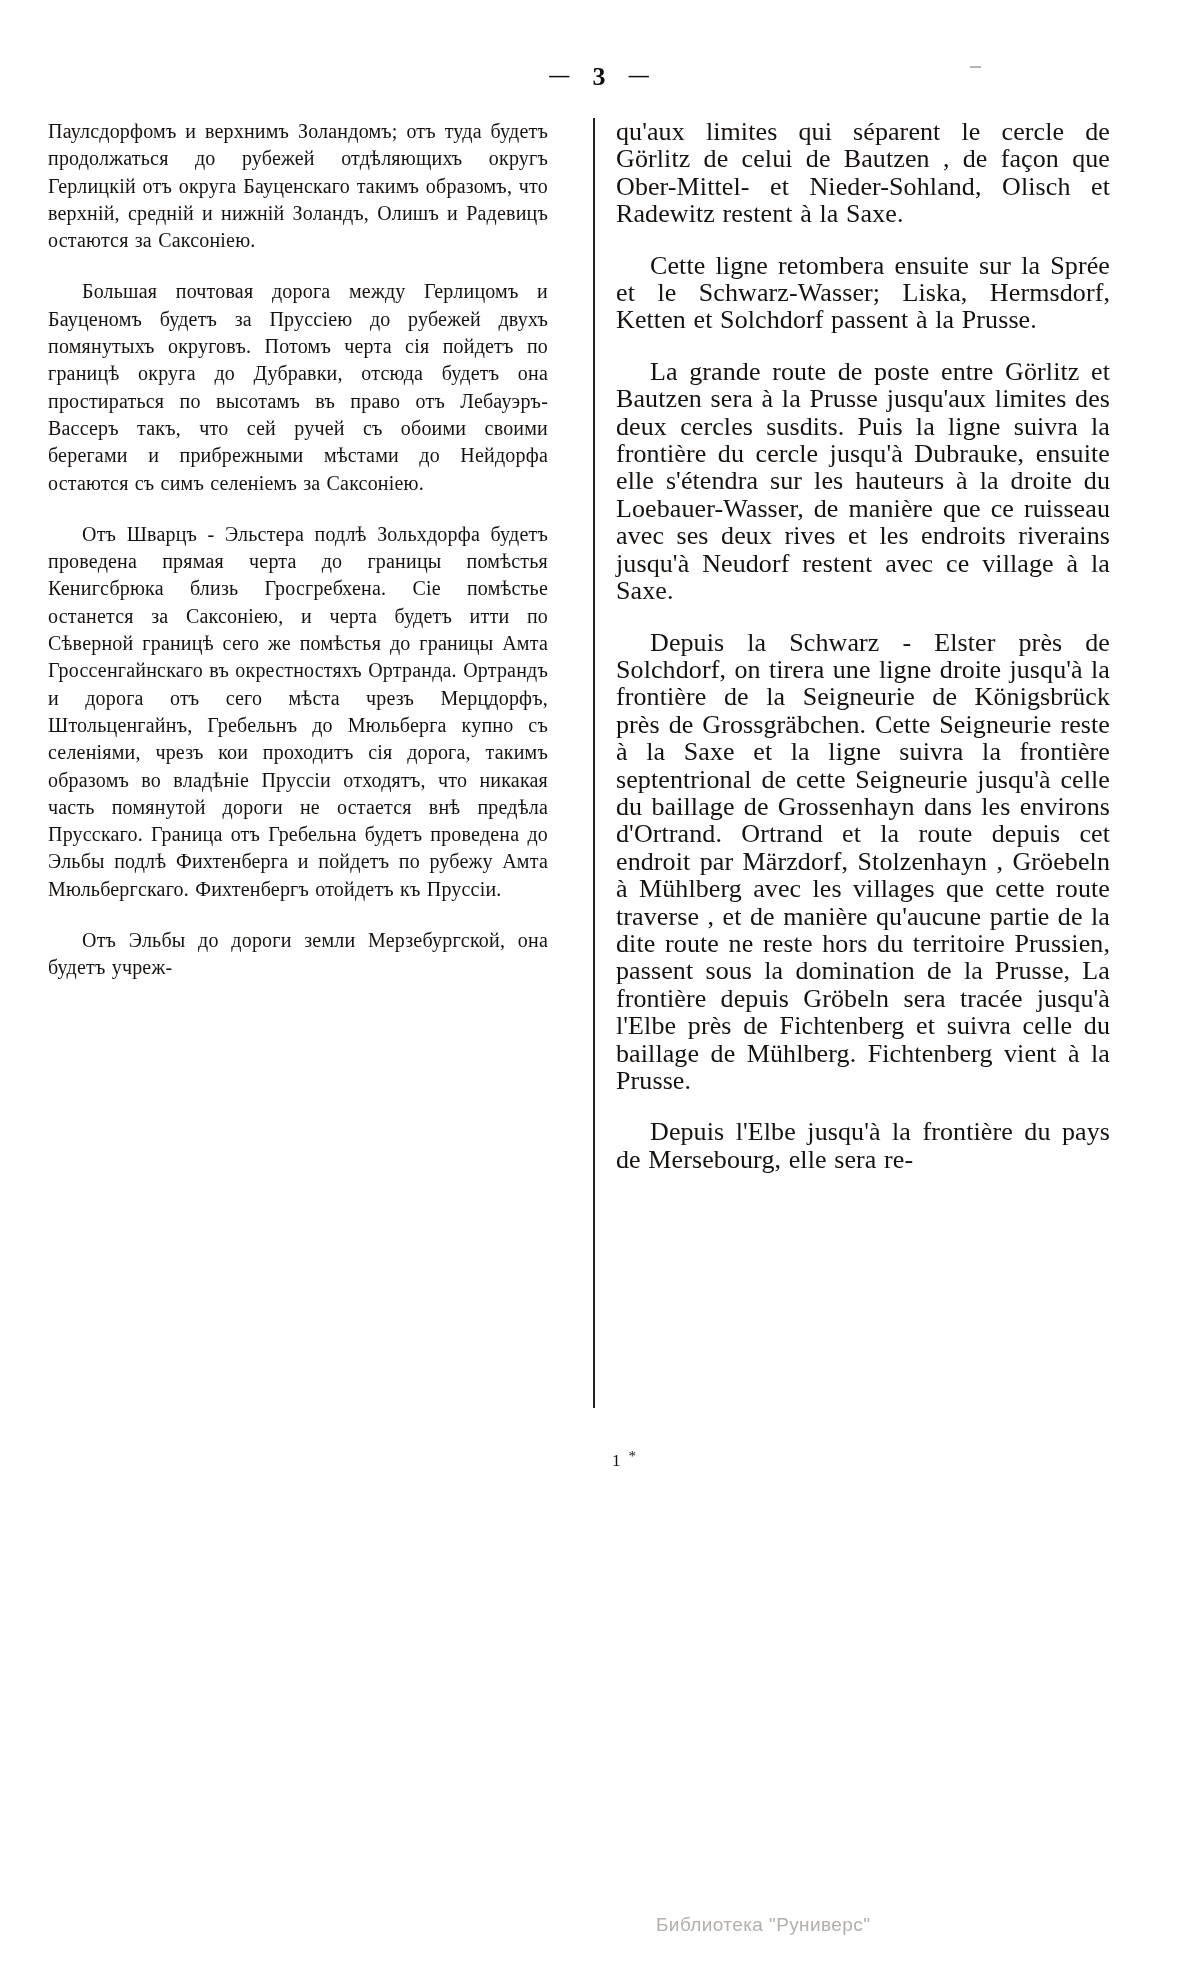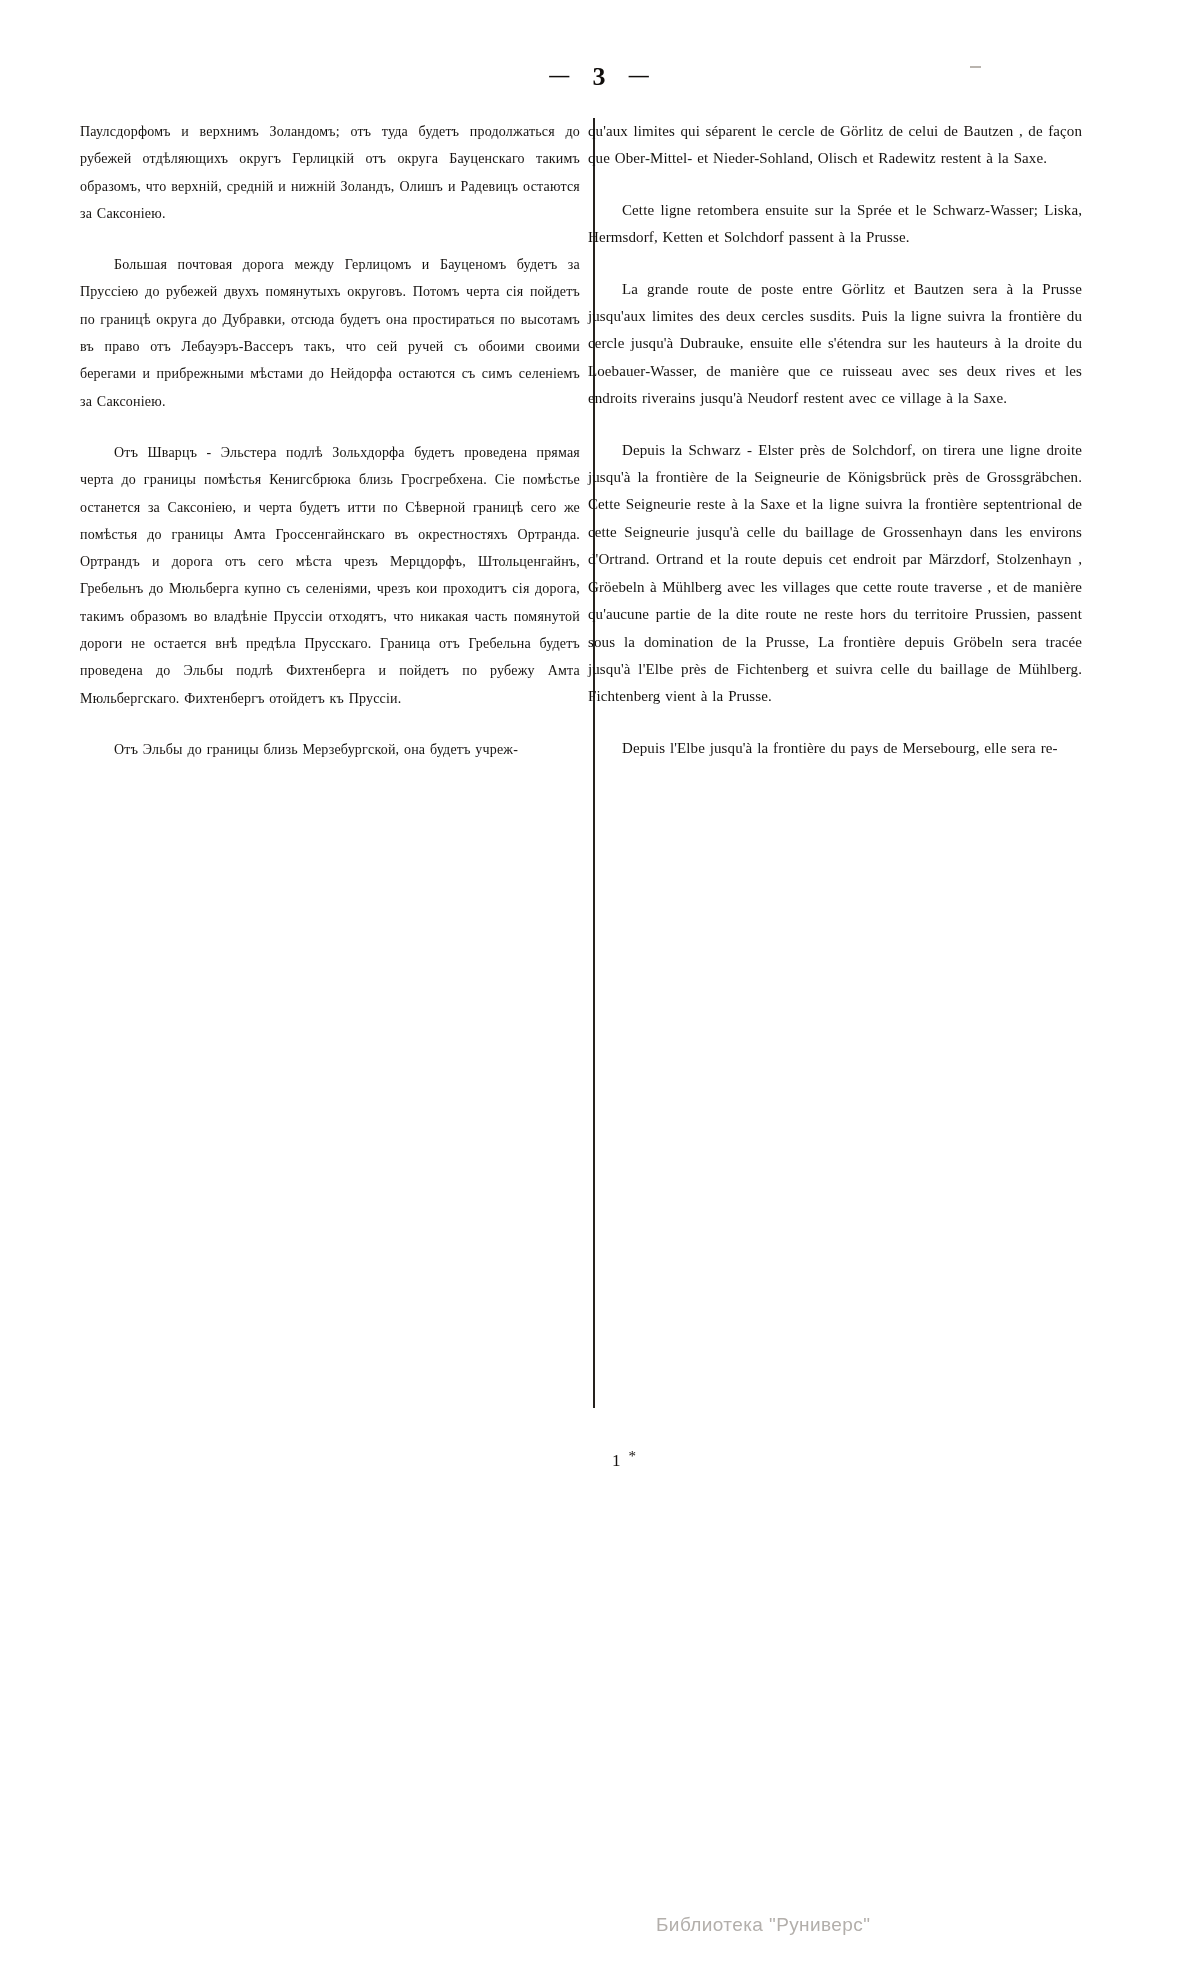--- a/index.html
+++ b/index.html
@@ -65,31 +65,31 @@
     left: 593px;
     width: 2px;
     height: 1290px;
     background: #25211e;
   }
   .col {
     position: absolute;
     top: 0;
   }
   .col-left {
-    left: 80px;
+    left: 48px;
     width: 500px;
-    font-size: 14px;
+    font-size: 20px;
     line-height: 27.3px;
     text-align: justify;
     letter-spacing: 0.1px;
   }
   .col-right {
-    left: 588px;
+    left: 616px;
     width: 494px;
-    font-size: 15px;
+    font-size: 26px;
     line-height: 27.4px;
     text-align: justify;
     letter-spacing: 0.1px;
   }
   p {
     margin: 0 0 24px 0;
     text-indent: 34px;
     text-align: justify;
     text-justify: inter-word;
     word-spacing: 1px;
@@ -146,21 +146,21 @@
   <div class="stray-mark"></div>
 
   <div class="rule"></div>
 
   <div class="columns">
 
     <div class="col col-left">
       <p class="first">Паулсдорфомъ и верхнимъ Золандомъ; отъ туда будетъ продолжаться до рубежей отдѣляющихъ округъ Герлицкій отъ округа Бауценскаго такимъ образомъ, что верхній, средній и нижній Золандъ, Олишъ и Радевицъ остаются за Саксоніею.</p>
       <p>Большая почтовая дорога между Герлицомъ и Бауценомъ будетъ за Пруссіею до рубежей двухъ помянутыхъ округовъ. Потомъ черта сія пойдетъ по границѣ округа до Дубравки, отсюда будетъ она простираться по высотамъ въ право отъ Лебауэръ-Вассеръ такъ, что сей ручей съ обоими своими берегами и прибрежными мѣстами до Нейдорфа остаются съ симъ селеніемъ за Саксоніею.</p>
       <p>Отъ Шварцъ - Эльстера подлѣ Зольхдорфа будетъ проведена прямая черта до границы помѣстья Кенигсбрюка близь Гросгребхена. Сіе помѣстье останется за Саксоніею, и черта будетъ итти по Сѣверной границѣ сего же помѣстья до границы Амта Гроссенгайнскаго въ окрестностяхъ Ортранда. Ортрандъ и дорога отъ сего мѣста чрезъ Мерцдорфъ, Штольценгайнъ, Гребельнъ до Мюльберга купно съ селеніями, чрезъ кои проходитъ сія дорога, такимъ образомъ во владѣніе Пруссіи отходятъ, что никакая часть помянутой дороги не остается внѣ предѣла Прусскаго. Граница отъ Гребельна будетъ проведена до Эльбы подлѣ Фихтенберга и пойдетъ по рубежу Амта Мюльбергскаго. Фихтенбергъ отойдетъ къ Пруссіи.</p>
-      <p>Отъ Эльбы до границы близь Мерзебургской, она будетъ учреж-</p>
+      <p>Отъ Эльбы до дороги земли Мерзебургской, она будетъ учреж-</p>
     </div>
 
     <div class="col col-right">
       <p class="first">qu'aux limites qui séparent le cercle de Görlitz de celui de Bautzen , de façon que Ober-Mittel- et Nieder-Sohland, Olisch et Radewitz restent à la Saxe.</p>
       <p>Cette ligne retombera ensuite sur la Sprée et le Schwarz-Wasser; Liska, Hermsdorf, Ketten et Solchdorf passent à la Prusse.</p>
       <p>La grande route de poste entre Görlitz et Bautzen sera à la Prusse jusqu'aux limites des deux cercles susdits.    Puis la ligne suivra la frontière du cercle jusqu'à Dubrauke, ensuite elle s'étendra sur les hauteurs à la droite du Loebauer-Wasser, de manière que ce ruisseau avec ses deux rives et les endroits riverains jusqu'à Neudorf restent avec ce village à la Saxe.</p>
       <p>Depuis la Schwarz - Elster près de Solchdorf, on tirera une ligne droite jusqu'à la frontière de la Seigneurie de Königsbrück près de Grossgräbchen.    Cette Seigneurie reste à la Saxe et la ligne suivra la frontière septentrional de cette Seigneurie jusqu'à celle du baillage de Grossenhayn dans les environs d'Ortrand.    Ortrand et la route depuis cet endroit par Märzdorf, Stolzenhayn , Gröebeln à Mühlberg avec les villages que cette route traverse , et de manière qu'aucune partie de la dite route ne reste hors du territoire Prussien, passent sous la domination de la Prusse, La frontière depuis Gröbeln sera tracée jusqu'à l'Elbe près de Fichtenberg et suivra celle du baillage de Mühlberg.    Fichtenberg vient à la Prusse.</p>
       <p>Depuis l'Elbe jusqu'à la frontière du pays de Mersebourg, elle sera re-</p>
     </div>
 

